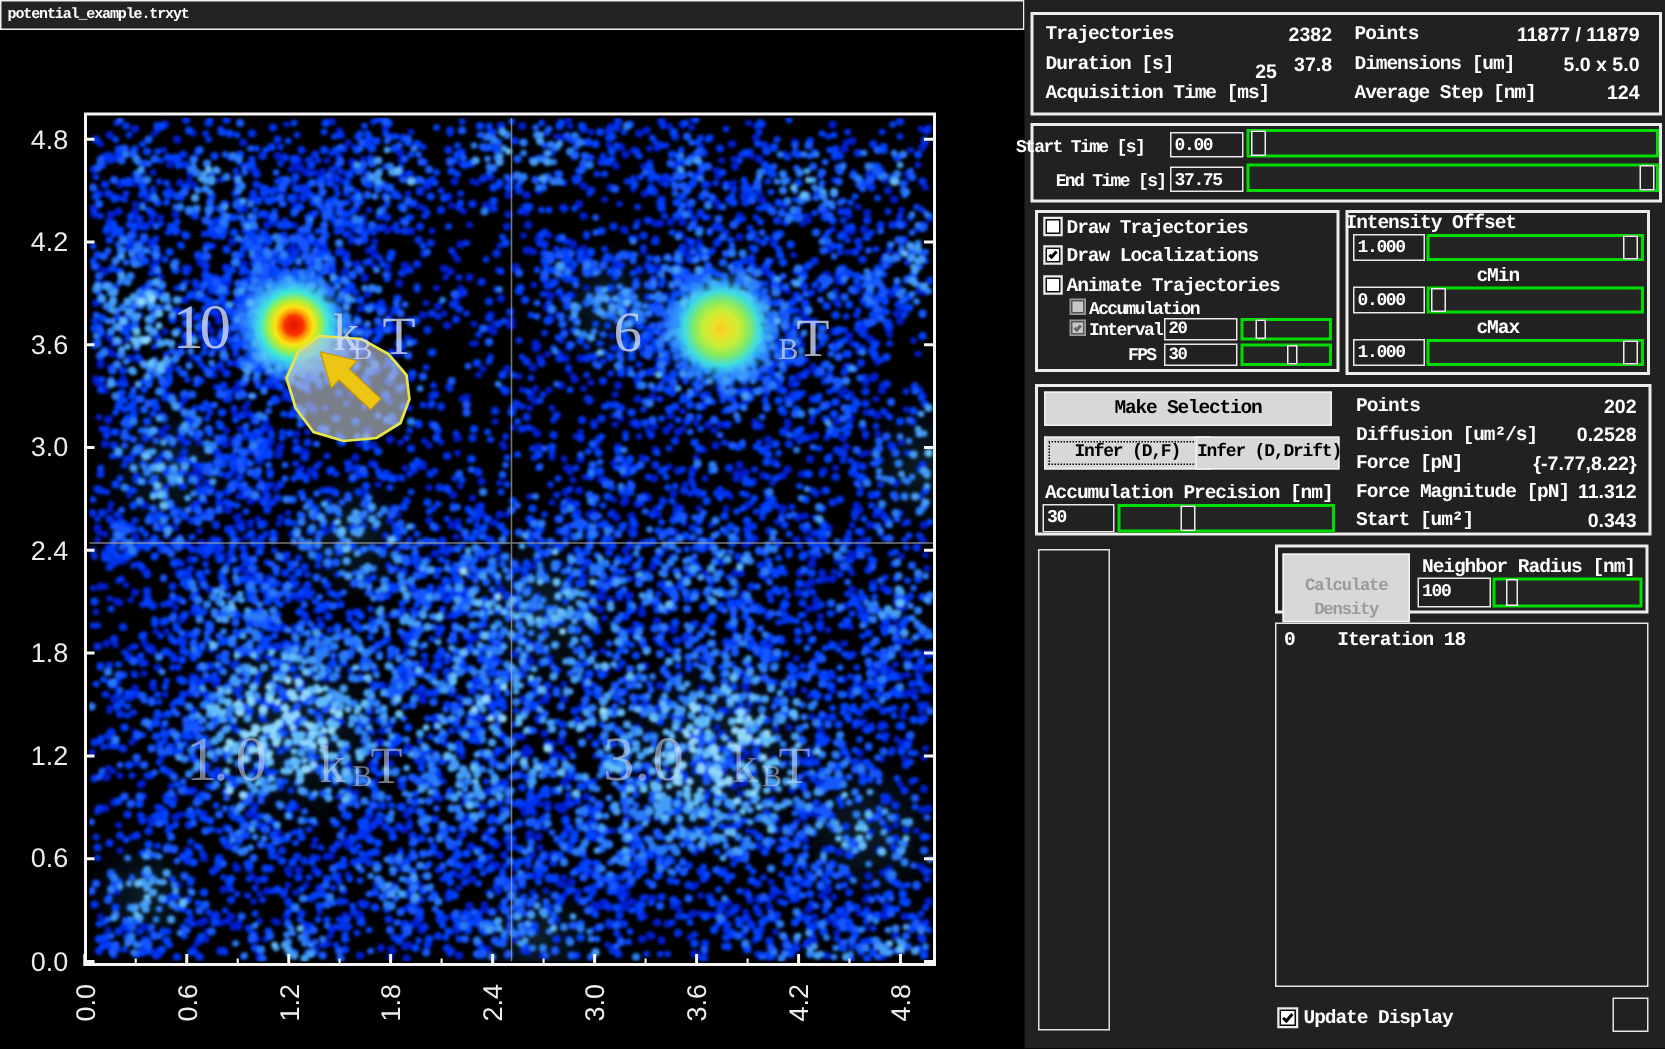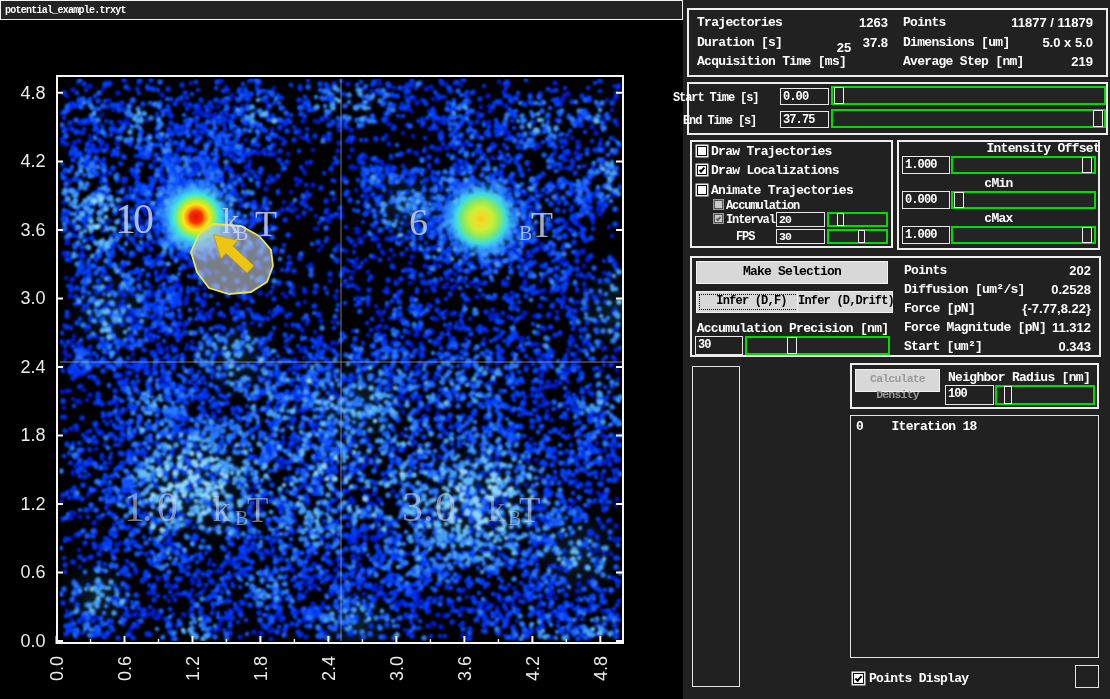--- a/index.html
+++ b/index.html
@@ -160,38 +160,38 @@
 <div class="ser" style="left:247px;top:491px;font-size:35px;color:rgba(212,222,246,0.55)">T</div>
 <div class="ser" style="left:402px;top:483px;font-size:42px;color:rgba(212,222,246,0.55)">3</div>
 <div class="ser" style="left:423px;top:483px;font-size:42px;color:rgba(212,222,246,0.55)">.</div>
 <div class="ser" style="left:435px;top:483px;font-size:42px;color:rgba(212,222,246,0.55)">0</div>
 <div class="ser" style="left:488px;top:490px;font-size:35px;color:rgba(212,222,246,0.45)">k</div>
 <div class="ser" style="left:508px;top:507px;font-size:20px;color:rgba(212,222,246,0.5)">B</div>
 <div class="ser" style="left:519px;top:491px;font-size:35px;color:rgba(212,222,246,0.55)">T</div>
 <div class="right"></div>
 <div class="pn" style="left:687px;top:8px;width:421px;height:69px"></div>
 <div class="ml " style="left:697px;top:15.0px">Trajectories</div>
-<div class="sv" style="left:800px;top:15.0px;width:88px;text-align:right">1263</div>
+<div class="sv" style="left:800px;top:15.0px;width:88px;text-align:right">2382</div>
 <div class="ml " style="left:903px;top:15.0px">Points</div>
 <div class="sv" style="left:993px;top:15.0px;width:100px;text-align:right">11877 / 11879</div>
 <div class="ml " style="left:697px;top:34.7px">Duration [s]</div>
 <div class="sv" style="left:800px;top:34.7px;width:88px;text-align:right">37.8</div>
 <div class="ml " style="left:903px;top:34.7px">Dimensions [um]</div>
 <div class="sv" style="left:993px;top:34.7px;width:100px;text-align:right">5.0 x 5.0</div>
 <div class="ml " style="left:697px;top:54.4px">Acquisition Time [ms]</div>
 <div class="sv" style="left:800px;top:40px;width:88px;text-align:center">25</div>
 <div class="ml " style="left:903px;top:54.4px">Average Step [nm]</div>
-<div class="sv" style="left:993px;top:54.4px;width:100px;text-align:right">219</div>
+<div class="sv" style="left:993px;top:54.4px;width:100px;text-align:right">124</div>
 <div class="pn" style="left:687px;top:82px;width:421px;height:53px"></div>
-<div class="ml m2" style="left:673px;top:91px;width:94px;text-align:left">Start Time [s]</div>
+<div class="ml m2" style="left:673px;top:91px;width:94px;text-align:center">Start Time [s]</div>
 <div class="inp" style="left:780px;top:87.5px;width:49px;height:17.5px">0.00</div>
 <div class="sld" style="left:831px;top:86px;width:275px;height:19px">
     <div class="hnd" style="left:1px"></div>
   </div>
-<div class="ml m2" style="left:683px;top:114px;width:94px;text-align:left">End Time [s]</div>
+<div class="ml m2" style="left:683px;top:114px;width:94px;text-align:right">End Time [s]</div>
 <div class="inp" style="left:780px;top:110.5px;width:49px;height:17.5px">37.75</div>
 <div class="sld" style="left:831px;top:109px;width:275px;height:19px">
     <div class="hnd" style="right:1px"></div>
   </div>
 <div class="pn" style="left:690px;top:140px;width:203px;height:108px"></div>
 <div class="cb" style="left:697px;top:146px;width:10px;height:10px"></div>
 <div class="ml " style="left:711px;top:144px">Draw Trajectories</div>
 <div class="cb" style="left:697px;top:165px;width:10px;height:10px">
     <div class="ck" style="left:1px;top:2px;width:6px;height:3px"></div>
   </div>
@@ -201,27 +201,27 @@
 <div class="cbg" style="left:714px;top:200px;width:9px;height:9px"></div>
 <div class="ml m2" style="left:726px;top:199px">Accumulation</div>
 <div class="cbg" style="left:714px;top:214px;width:9px;height:9px">
     <div class="ckg" style="left:1px;top:2px;width:5px;height:3px"></div>
   </div>
 <div class="ml m2" style="left:726px;top:213px">Interval</div>
 <div class="inp" style="left:776px;top:211.5px;width:49px;height:15px;font-size:11.5px;line-height:11px">20</div>
 <div class="sld" style="left:826.5px;top:211.5px;width:61px;height:15px">
     <div class="hnd" style="left:8px;width:7px"></div>
   </div>
-<div class="ml m2" style="left:736px;top:230px">FPS</div>
+<div class="ml m2" style="left:752px;top:230px">FPS</div>
 <div class="inp" style="left:776px;top:228.5px;width:49px;height:15px;font-size:11.5px;line-height:11px">30</div>
 <div class="sld" style="left:826.5px;top:228.5px;width:61px;height:15px">
     <div class="hnd" style="left:29px;width:7px"></div>
   </div>
 <div class="pn" style="left:897px;top:140px;width:203px;height:110px"></div>
-<div class="ml " style="left:897px;top:141px;width:203px;text-align:right">Intensity Offset</div>
+<div class="ml " style="left:897px;top:141px;width:203px;text-align:left">Intensity Offset</div>
 <div class="inp" style="left:902px;top:155.5px;width:48px;height:18.5px">1.000</div>
 <div class="sld" style="left:951px;top:155.5px;width:145px;height:18.5px">
     <div class="hnd" style="right:2px"></div>
   </div>
 <div class="ml " style="left:897px;top:176px;width:203px;text-align:center">cMin</div>
 <div class="inp" style="left:902px;top:190.5px;width:48px;height:18.5px">0.000</div>
 <div class="sld" style="left:951px;top:190.5px;width:145px;height:18.5px">
     <div class="hnd" style="left:1px"></div>
   </div>
 <div class="ml " style="left:897px;top:211px;width:203px;text-align:center">cMax</div>
@@ -243,25 +243,25 @@
 <div class="ml " style="left:904px;top:281.9px">Diffusion [um²/s]</div>
 <div class="sv" style="left:1000px;top:281.9px;width:91px;text-align:right">0.2528</div>
 <div class="ml " style="left:904px;top:300.8px">Force [pN]</div>
 <div class="sv" style="left:1000px;top:300.8px;width:91px;text-align:right">{-7.77,8.22}</div>
 <div class="ml " style="left:904px;top:319.7px">Force Magnitude [pN]</div>
 <div class="sv" style="left:1000px;top:319.7px;width:91px;text-align:right">11.312</div>
 <div class="ml " style="left:904px;top:338.6px">Start [um²]</div>
 <div class="sv" style="left:1000px;top:338.6px;width:91px;text-align:right">0.343</div>
 <div class="abs" style="left:692px;top:366px;width:48px;height:321px;border:1.5px solid #e4e4e4;background:#212121"></div>
 <div class="pn" style="left:850px;top:363px;width:249px;height:46px"></div>
-<div class="btn" style="left:855px;top:369px;width:85px;height:23px;font-size:11.5px;line-height:16px;color:#9a9a9a;padding-top:1px">Calculate
+<div class="btn" style="left:855px;top:369px;width:85px;height:46px;font-size:11.5px;line-height:16px;color:#9a9a9a;padding-top:13px">Calculate
 Density</div>
 <div class="ml " style="left:944px;top:370px;width:150px;text-align:center">Neighbor Radius [nm]</div>
 <div class="inp" style="left:945px;top:385px;width:49px;height:19.5px">100</div>
 <div class="sld" style="left:995px;top:385px;width:100px;height:19.5px">
     <div class="hnd" style="left:7px;width:8px"></div>
   </div>
 <div class="abs" style="left:850px;top:415px;width:249px;height:243px;border:1.5px solid #e4e4e4;background:#212121"></div>
 <div class="ml " style="left:856px;top:419px">0    Iteration 18</div>
 <div class="cb" style="left:853px;top:673px;width:11px;height:11px">
     <div class="ck" style="left:1px;top:2px;width:7px;height:4px"></div>
   </div>
-<div class="ml " style="left:869px;top:671px">Points Display</div>
+<div class="ml " style="left:869px;top:671px">Update Display</div>
 <div class="abs" style="left:1075px;top:665px;width:24px;height:23px;border:1.5px solid #e4e4e4;background:#212121"></div>
 </body></html>

